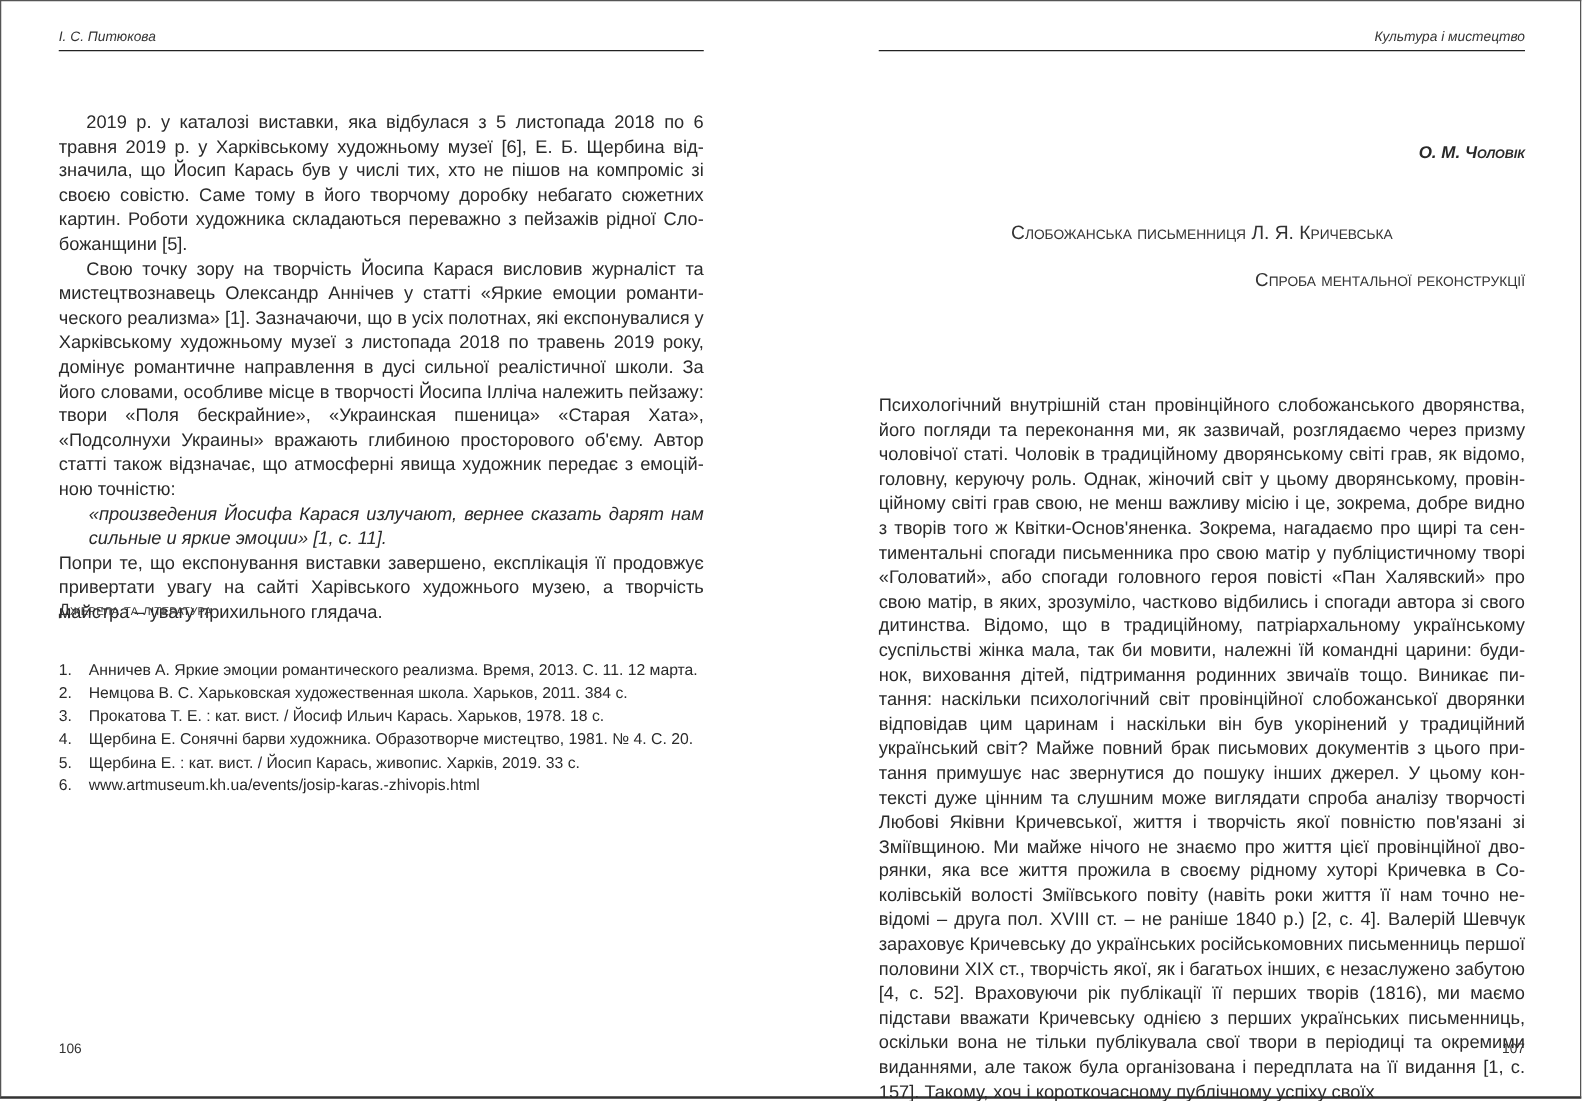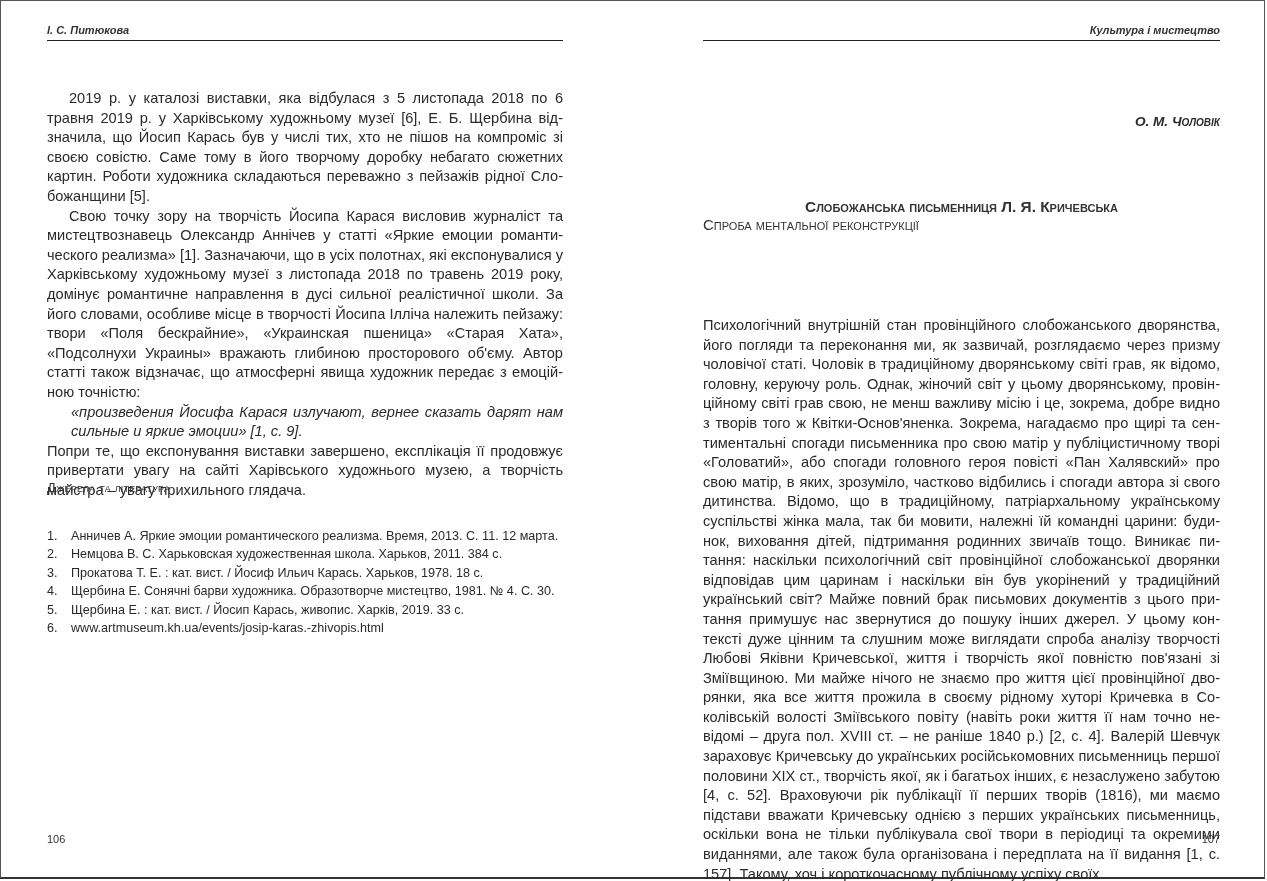--- a/index.html
+++ b/index.html
@@ -19,21 +19,21 @@
     box-sizing: border-box;
   }
   .page { position: absolute; top: 0; }
   .page.left { left: 47px; width: 516px; }
   .page.right { left: 703px; width: 517px; }
 
   .running-head {
     position: absolute; top: 24px; left: 0; right: 0;
     font-size: 11px; font-style: italic; color: #333;
     border-bottom: 1px solid #222;
-    padding-bottom: 3px; line-height: 13px; font-weight: bold;
+    padding-bottom: 3px; line-height: 13px;
   }
   .page.right .running-head { text-align: right; }
 
   .body-text {
     position: absolute; left: 0; right: 0;
     font-size: 14.6px; line-height: 19.6px;
     text-align: justify;
     hyphens: manual;
     margin-top: 44px;
   }
@@ -58,26 +58,26 @@
   .refs .num { width: 24px; flex: none; }
   .refs .txt { flex: 1; text-align: justify; }
 
   .author {
     position: absolute; top: 114px; right: 0;
     font-size: 13.6px; font-weight: bold; font-style: italic;
     font-variant: small-caps;
   }
   .article-title {
     position: absolute; top: 178px; left: 0; right: 0;
-    text-align: center; font-size: 15.4px; font-weight: bold;
-    font-variant: small-caps; color: #333; margin-top: 20px;
+    text-align: center; font-size: 15.4px; font-weight: normal;
+    font-variant: small-caps; color: #333;
   }
   .article-subtitle {
     position: absolute; top: 216px; left: 0; right: 0;
-    text-align: left; font-size: 15px;
+    text-align: right; font-size: 15px;
     font-variant: small-caps; color: #333;
   }
   .right-body { top: 272px; }
 
   .page-num {
     position: absolute; top: 833px;
     font-size: 11px; color: #333;
   }
   .page.left .page-num { left: 0; }
   .page.right .page-num { right: 0; }
@@ -86,42 +86,42 @@
 <body>
 
 <div class="frame"></div>
 
 <div class="page left">
   <div class="running-head">І. С. Питюкова</div>
 
   <div class="body-text left-body">
     <p class="indent">2019 р. у каталозі виставки, яка відбулася з 5 листопада 2018 по 6 травня 2019 р. у Харківському художньому музеї [6], Е. Б. Щербина від­значила, що Йосип Карась був у числі тих, хто не пішов на компроміс зі своєю совістю. Саме тому в його творчому доробку небагато сюжетних картин. Роботи художника складаються переважно з пейзажів рідної Сло­божанщини [5].</p>
     <p class="indent">Свою точку зору на творчість Йосипа Карася висловив журналіст та мистецтвознавець Олександр Аннічев у статті «Яркие емоции романти­ческого  реализма» [1]. Зазначаючи, що в усіх полотнах, які експонувалися у Харківському художньому музеї з листопада 2018 по травень 2019 року, домінує романтичне направлення в дусі сильної реалістичної школи. За його словами, особливе місце в творчості Йосипа Ілліча належить пей­зажу: твори «Поля бескрайние», «Украинская пшеница» «Старая Хата», «Подсолнухи Украины»  вражають глибиною просторового об'єму. Автор статті також відзначає, що атмосферні явища художник передає з емоцій­ною точністю:</p>
-    <p class="quote">«произведения Йосифа Карася излучают, вернее сказать дарят нам сильные и яркие эмоции» [1, с. 9].</p>
+    <p class="quote">«произведения Йосифа Карася излучают, вернее сказать дарят нам сильные и яркие эмоции» [1, с. 11].</p>
     <p>Попри те, що експонування виставки завершено, експлікація її продов­жує привертати увагу на сайті Харівського художнього музею, а творчість майстра – увагу прихильного глядача.</p>
   </div>
 
   <div class="section-title">Джерела та література</div>
 
   <ul class="refs">
     <li>
       <span class="num">1.</span>
       <span class="txt">Анничев А. Яркие эмоции романтического реализма. Время, 2013. С. 11. 12 марта.</span>
     </li>
     <li>
       <span class="num">2.</span>
       <span class="txt">Немцова В. С. Харьковская художественная школа. Харьков, 2011. 384 с.</span>
     </li>
     <li>
       <span class="num">3.</span>
       <span class="txt">Прокатова Т. Е. : кат. вист. / Йосиф Ильич Карась. Харьков, 1978. 18 с.</span>
     </li>
     <li>
       <span class="num">4.</span>
-      <span class="txt">Щербина Е. Сонячні барви художника. Образотворче мистецтво, 1981. № 4. С. 30.</span>
+      <span class="txt">Щербина Е. Сонячні барви художника. Образотворче мистецтво, 1981. № 4. С. 20.</span>
     </li>
     <li>
       <span class="num">5.</span>
       <span class="txt">Щербина Е. : кат. вист. / Йосип Карась, живопис. Харків, 2019. 33 с.</span>
     </li>
     <li>
       <span class="num">6.</span>
       <span class="txt">www.artmuseum.kh.ua/events/josip-karas.-zhivopis.html</span>
     </li>
   </ul>

